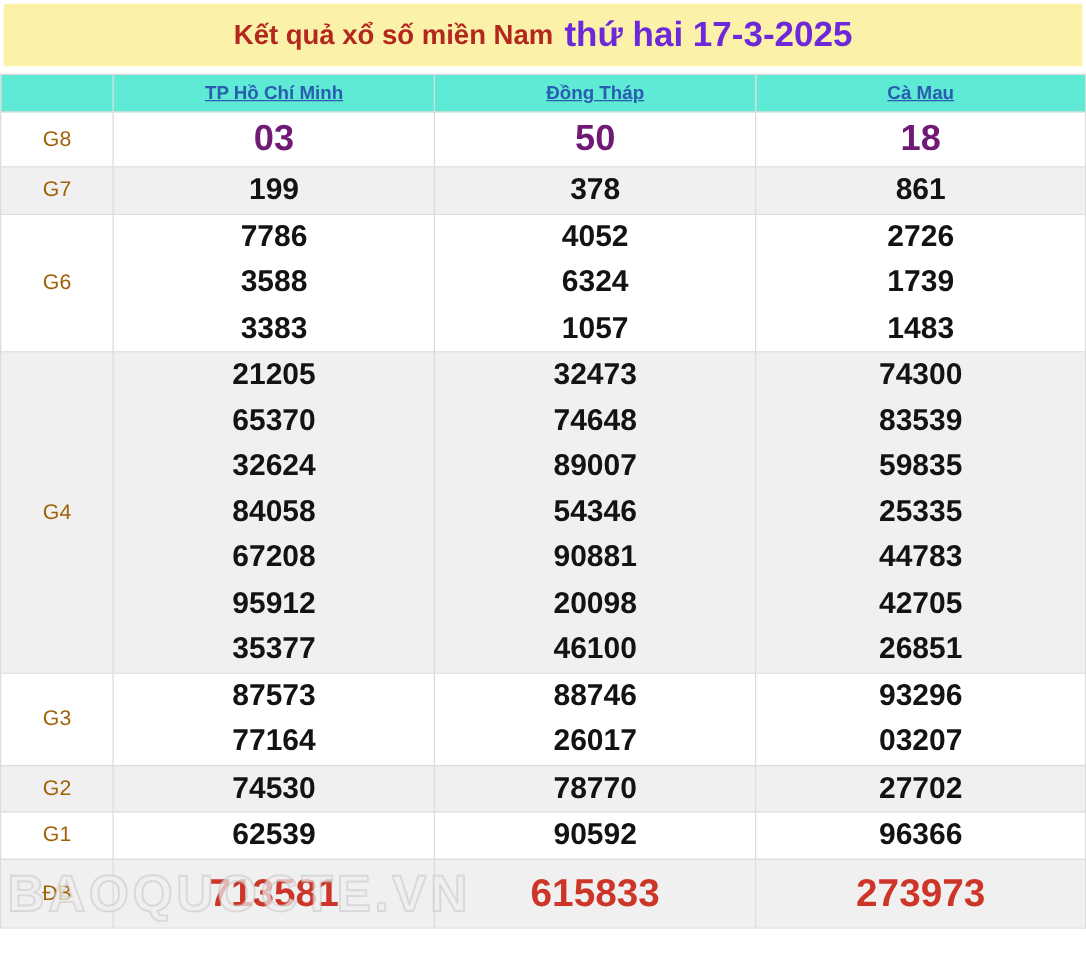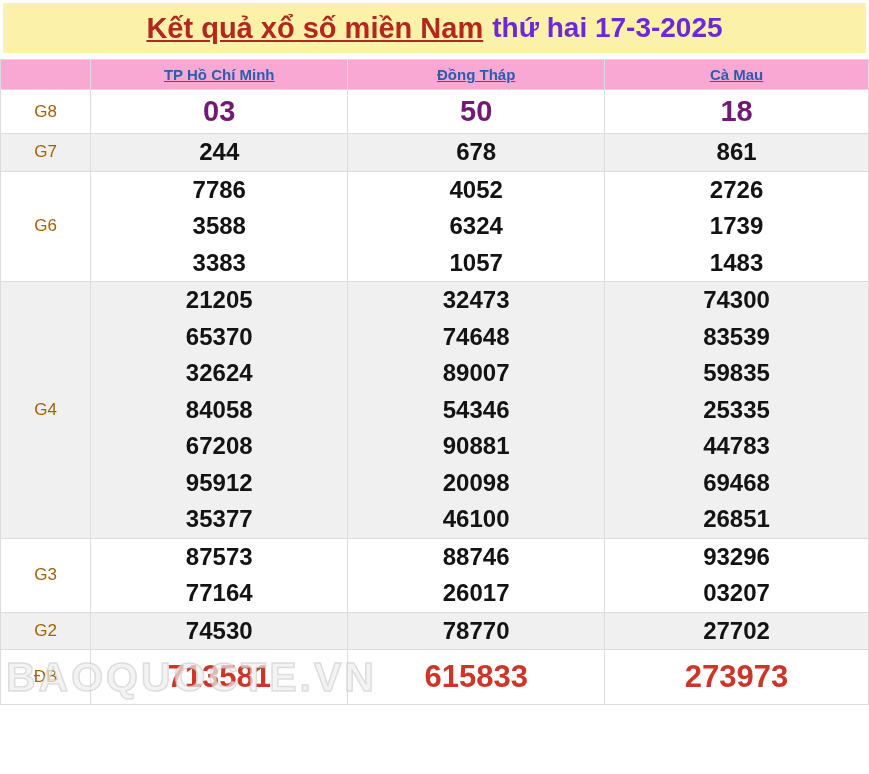--- a/index.html
+++ b/index.html
@@ -15,23 +15,22 @@
     margin: 3px 3px 6px 3px;
     background: #FBF1A8;
     height: 50px;
     display: flex;
     align-items: center;
     justify-content: center;
     white-space: nowrap;
   }
   .title-link {
     color: #B3271E;
-    font-size: 29px;
-    font-weight: bold;
-    text-decoration: underline;
+    font-size: 22px;
+    font-weight: bold;
     margin-right: 9px;
     cursor: pointer;
   }
   .title-date {
     color: #6d28d9;
     font-size: 28px;
     font-weight: bold;
   }
 
   
@@ -45,21 +44,21 @@
   table.results col.c2 { width: 29.6%; }
   table.results col.c3 { width: 30.4%; }
 
   table.results td, table.results th {
     border: 1px solid #dcdcdc;
     text-align: center;
     vertical-align: middle;
     padding: 0;
   }
   thead th {
-    background: #f9a8d4;
+    background: #5eead4;
     height: 30px;
     font-size: 15px;
     font-weight: bold;
   }
   thead a {
     color: #2A5DB0;
     text-decoration: underline;
     cursor: pointer;
   }
 
@@ -147,24 +146,24 @@
           <td>
             <div class="num">50</div>
           </td>
           <td>
             <div class="num">18</div>
           </td>
         </tr>
         <tr>
           <td class="label-cell">G7</td>
           <td>
-            <div class="num">244</div>
-          </td>
-          <td>
-            <div class="num">678</div>
+            <div class="num">199</div>
+          </td>
+          <td>
+            <div class="num">378</div>
           </td>
           <td>
             <div class="num">861</div>
           </td>
         </tr>
         <tr>
           <td class="label-cell">G6</td>
           <td>
             <div class="num">7786</div>
             <div class="num">3588</div>
@@ -200,21 +199,21 @@
             <div class="num">90881</div>
             <div class="num">20098</div>
             <div class="num">46100</div>
           </td>
           <td>
             <div class="num">74300</div>
             <div class="num">83539</div>
             <div class="num">59835</div>
             <div class="num">25335</div>
             <div class="num">44783</div>
-            <div class="num">69468</div>
+            <div class="num">42705</div>
             <div class="num">26851</div>
           </td>
         </tr>
         <tr>
           <td class="label-cell">G3</td>
           <td>
             <div class="num">87573</div>
             <div class="num">77164</div>
           </td>
           <td>
@@ -231,20 +230,32 @@
           <td>
             <div class="num">74530</div>
           </td>
           <td>
             <div class="num">78770</div>
           </td>
           <td>
             <div class="num">27702</div>
           </td>
         </tr>
+        <tr>
+          <td class="label-cell">G1</td>
+          <td>
+            <div class="num">62539</div>
+          </td>
+          <td>
+            <div class="num">90592</div>
+          </td>
+          <td>
+            <div class="num">96366</div>
+          </td>
+        </tr>
         <tr class="red-large">
           <td class="label-cell">ĐB</td>
           <td>
             <div class="num">713581</div>
           </td>
           <td>
             <div class="num">615833</div>
           </td>
           <td>
             <div class="num">273973</div>

